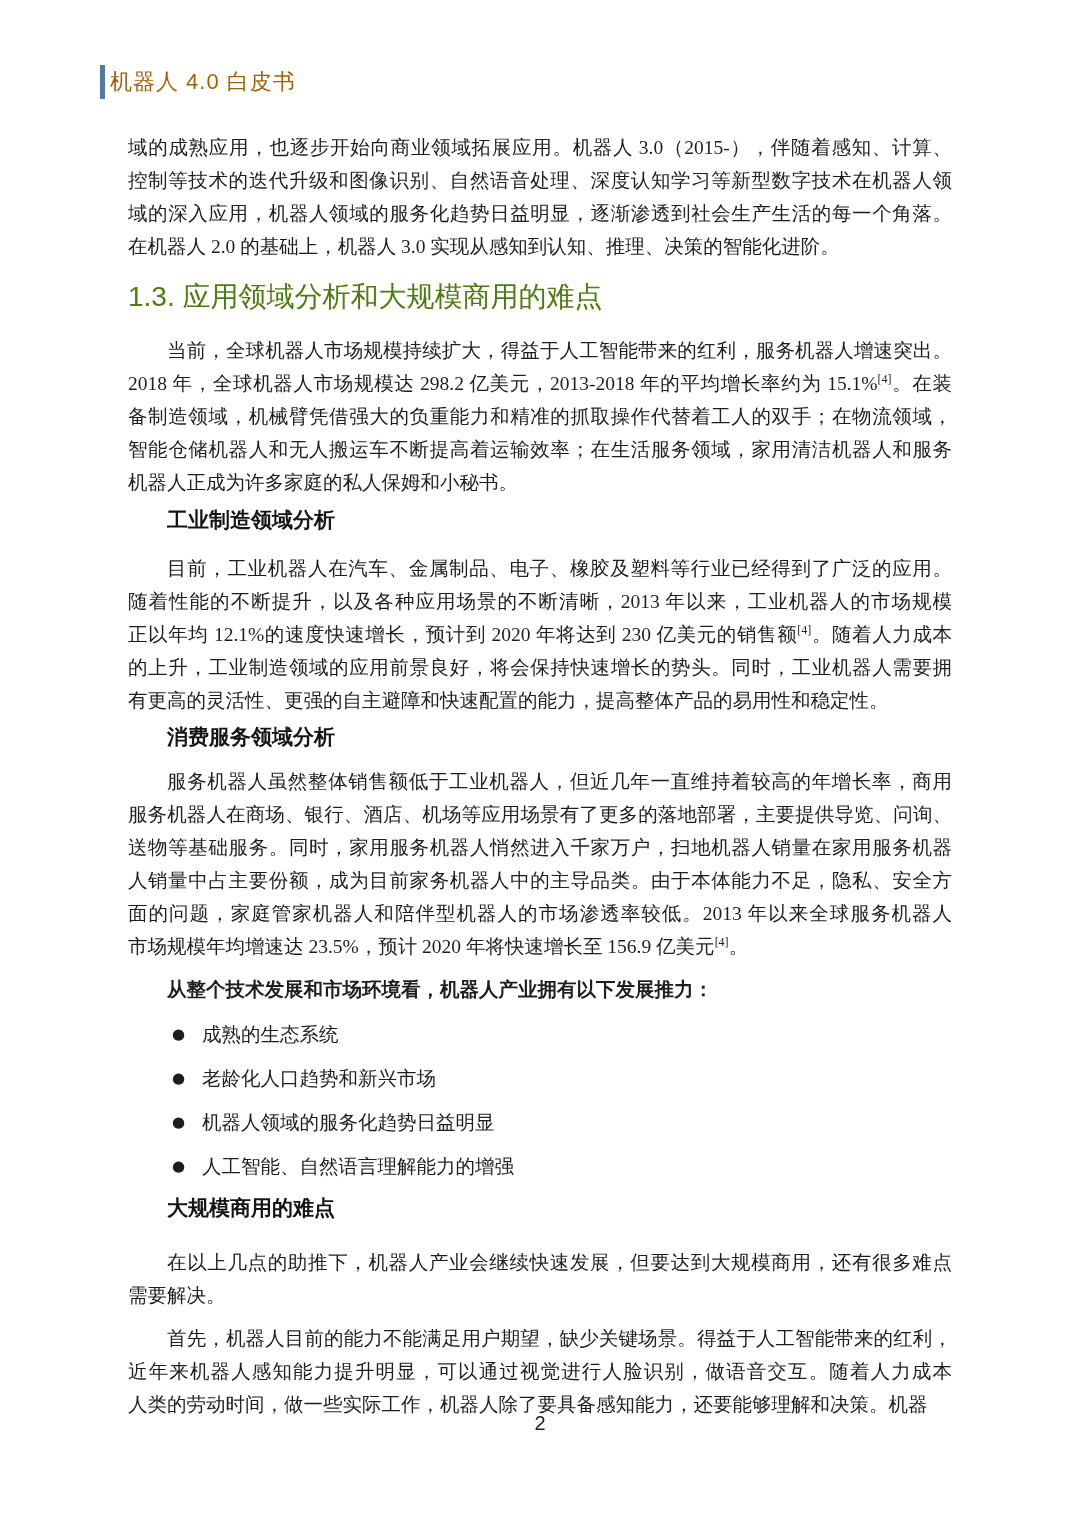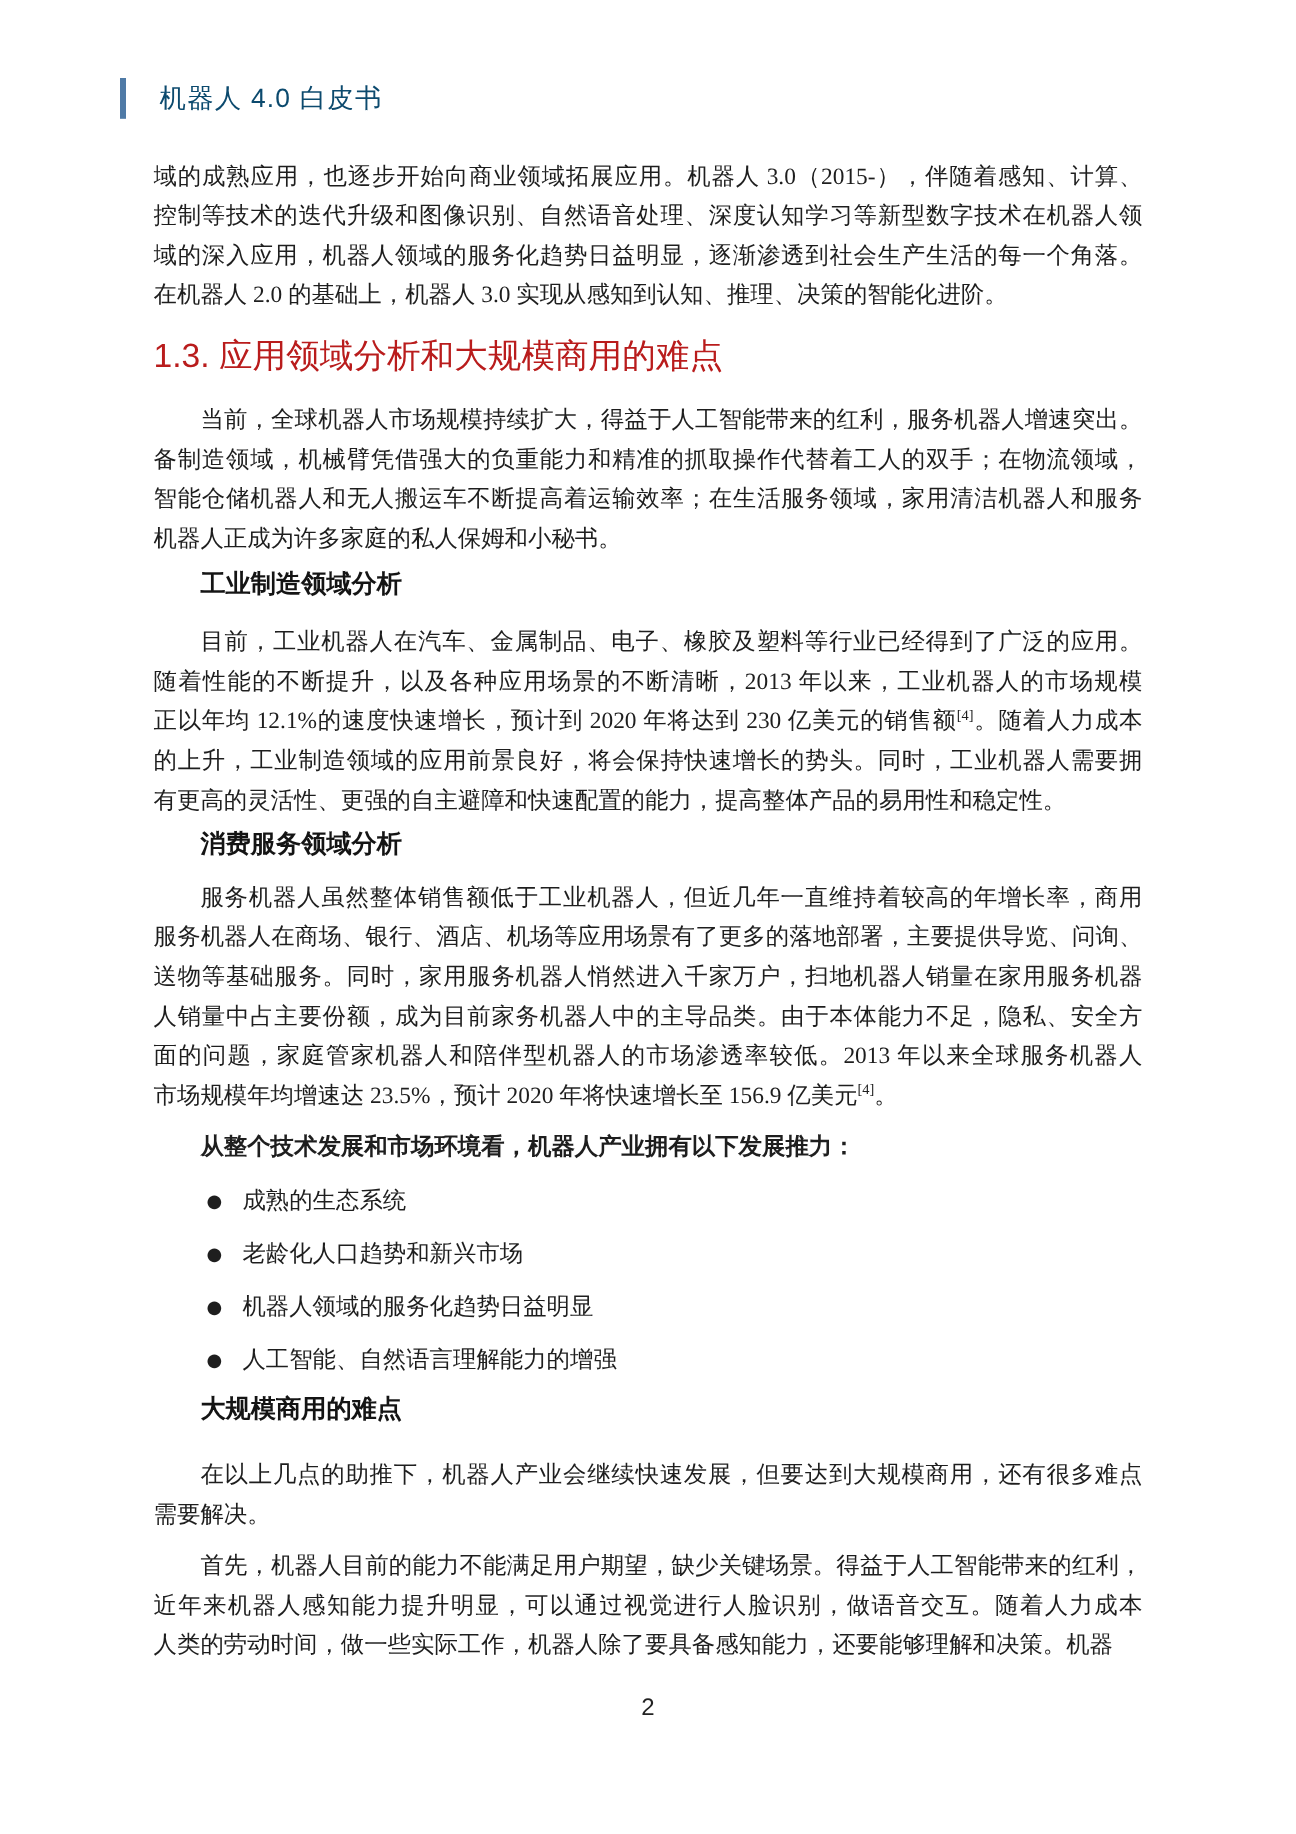--- a/index.html
+++ b/index.html
@@ -16,24 +16,24 @@
     display: flex; align-items: center;
     margin: 64px 0 0 100px;
     height: 36px;
   }
   .hbar {
     width: 5px; height: 34px;
     background: #4f7aa6;
     display: inline-block;
   }
   .htitle {
-    margin-left: 28px;
+    margin-left: 5px;
     font-family: "Liberation Sans", "DejaVu Sans", sans-serif;
     font-size: 22px;
-    color: #0c4a6e;
+    color: #a16207;
     letter-spacing: 1px;
   }
   .content { margin: 0 128px; }
   .ln {
     font-size: 19.5px;
     line-height: 33px;
     height: 33px;
     overflow: hidden;
     text-align: justify;
     text-align-last: justify;
@@ -41,21 +41,21 @@
   }
   .last { text-align-last: left; }
   .ind { padding-left: 39px; }
   .p1 { margin-top: 31px; }
   .sec {
     margin: 16px 0 0 0;
     font-family: "Liberation Sans", "DejaVu Sans", sans-serif;
     font-weight: 500;
     font-size: 28px;
     line-height: 36px;
-    color: #b91c1c;
+    color: #4d7c0f;
   }
   .p2 { margin-top: 19px; }
   .sub {
     margin: 0;
     padding-left: 39px;
     font-family: "Liberation Sans", "DejaVu Sans", sans-serif;
     font-weight: bold;
     font-size: 21px;
     line-height: 28px;
     color: #141414;
@@ -112,20 +112,21 @@
       <div class="ln">域的成熟应用，也逐步开始向商业领域拓展应用。机器人 3.0（2015-），伴随着感知、计算、</div>
       <div class="ln">控制等技术的迭代升级和图像识别、自然语音处理、深度认知学习等新型数字技术在机器人领</div>
       <div class="ln">域的深入应用，机器人领域的服务化趋势日益明显，逐渐渗透到社会生产生活的每一个角落。</div>
       <div class="ln last">在机器人 2.0 的基础上，机器人 3.0 实现从感知到认知、推理、决策的智能化进阶。</div>
     </div>
 
     <h2 class="sec">1.3. 应用领域分析和大规模商用的难点</h2>
 
     <div class="para p2">
       <div class="ln ind">当前，全球机器人市场规模持续扩大，得益于人工智能带来的红利，服务机器人增速突出。</div>
+      <div class="ln"><span>2018 年，全球机器人市场规模达 298.2 亿美元，2013-2018 年的平均增长率约为 15.1%</span><sup class="fn">[4]</sup><span>。在装</span></div>
       <div class="ln">备制造领域，机械臂凭借强大的负重能力和精准的抓取操作代替着工人的双手；在物流领域，</div>
       <div class="ln">智能仓储机器人和无人搬运车不断提高着运输效率；在生活服务领域，家用清洁机器人和服务</div>
       <div class="ln last">机器人正成为许多家庭的私人保姆和小秘书。</div>
     </div>
 
     <h3 class="sub sub1">工业制造领域分析</h3>
 
     <div class="para p3">
       <div class="ln ind">目前，工业机器人在汽车、金属制品、电子、橡胶及塑料等行业已经得到了广泛的应用。</div>
       <div class="ln">随着性能的不断提升，以及各种应用场景的不断清晰，2013 年以来，工业机器人的市场规模</div>

